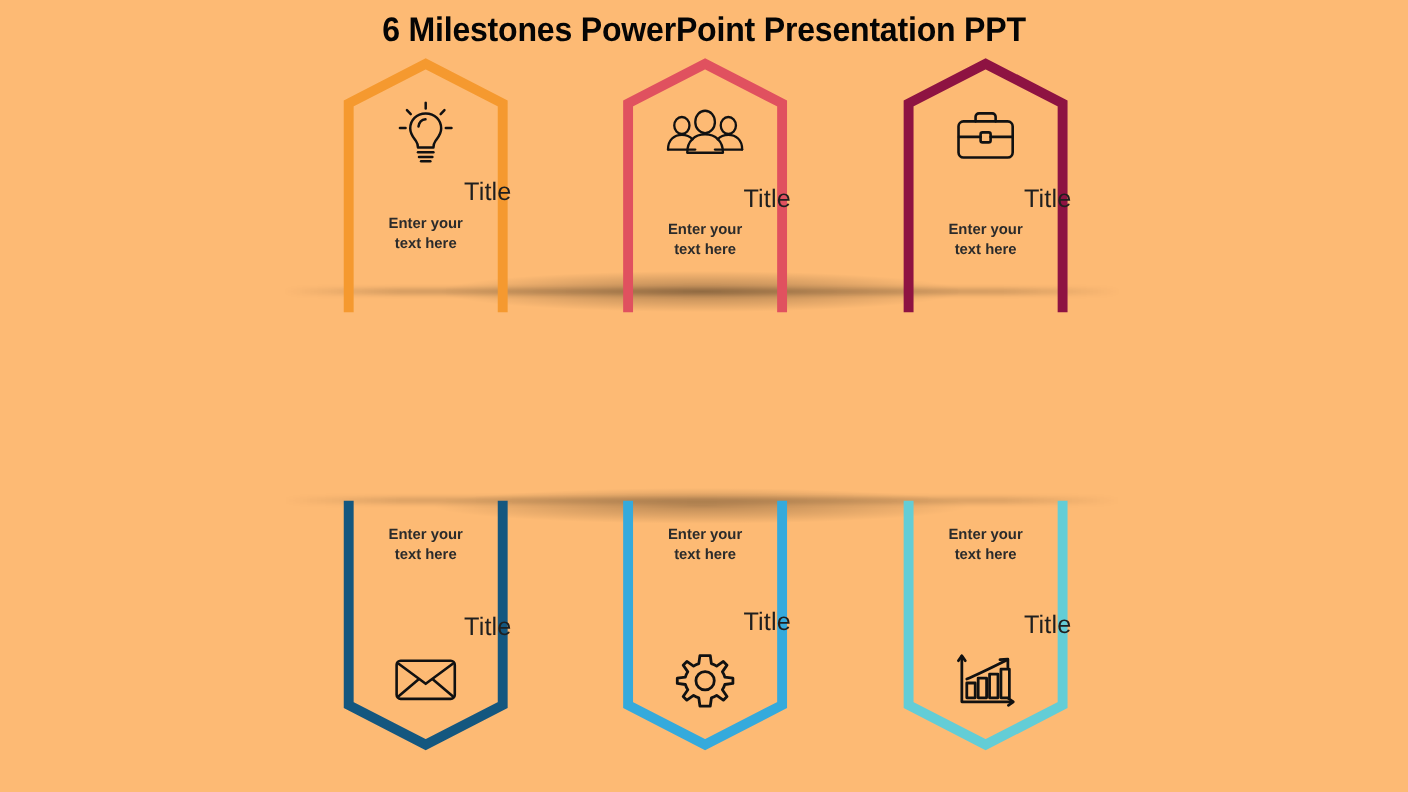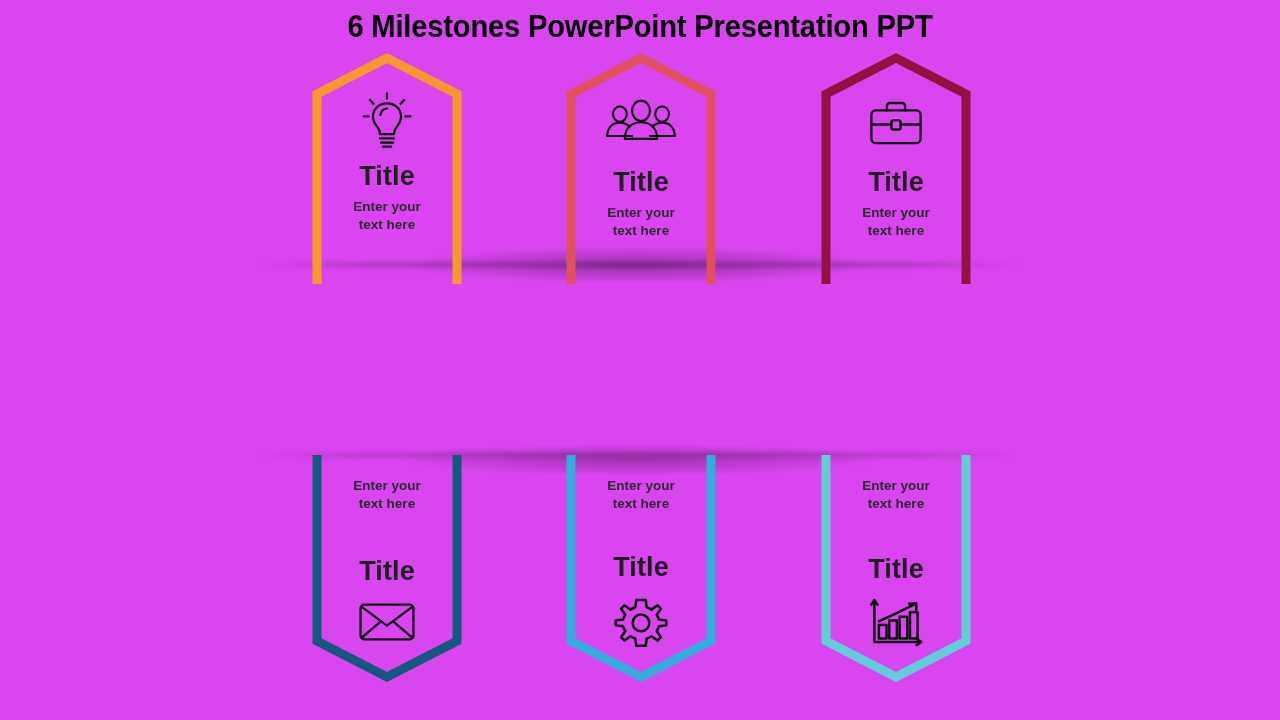--- a/index.html
+++ b/index.html
@@ -13,21 +13,21 @@
     font-family: "Liberation Sans", sans-serif;
     overflow: hidden;
     position: relative;
   }
 
   #slide {
     position: absolute;
     left: 0; top: 0;
     width: 1280px;
     height: 720px;
-    background: #d946ef;
+    background: #fdba74;
   }
 
   
   #slide-title {
     position: absolute;
     left: 0;
     top: 9px;
     width: 1280px;
     text-align: center;
     font-family: "Liberation Sans Narrow", "Liberation Sans", sans-serif;
@@ -91,25 +91,26 @@
     width: 156px;
     height: 100%;
   }
   .banner .content {
     position: absolute;
     left: 0;
     width: 156px;
     text-align: center;
   }
   .banner .ttl {
-    font-size: 27px;
-    font-weight: bold;
+    font-size: 23px;
+    font-weight: normal;
     color: #1f1f1f;
     line-height: 1.05;
     letter-spacing: 0.1px;
+    text-align: right;
   }
   .banner .desc {
     font-size: 13.5px;
     color: #2b2b2b;
     line-height: 1.32;
     margin-top: 8px;
     font-weight: bold;
   }
   .banner .ico {
     display: block;

